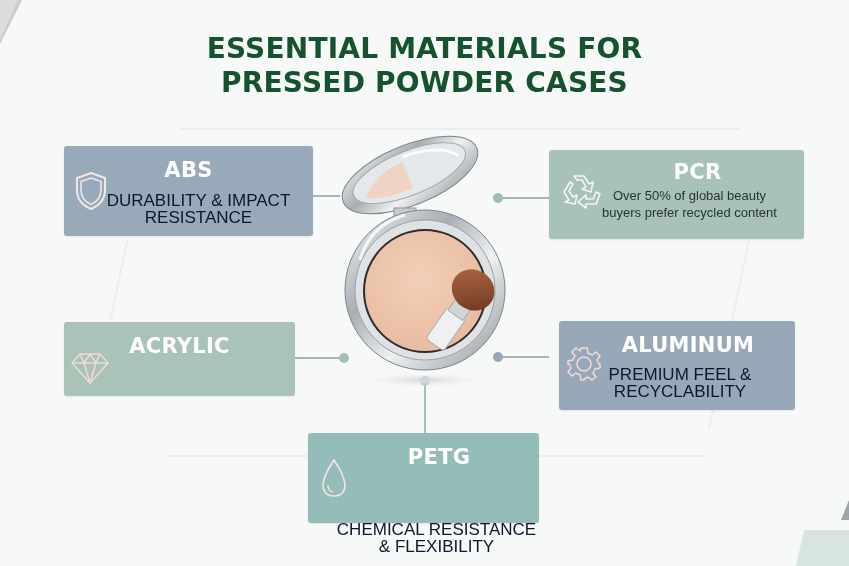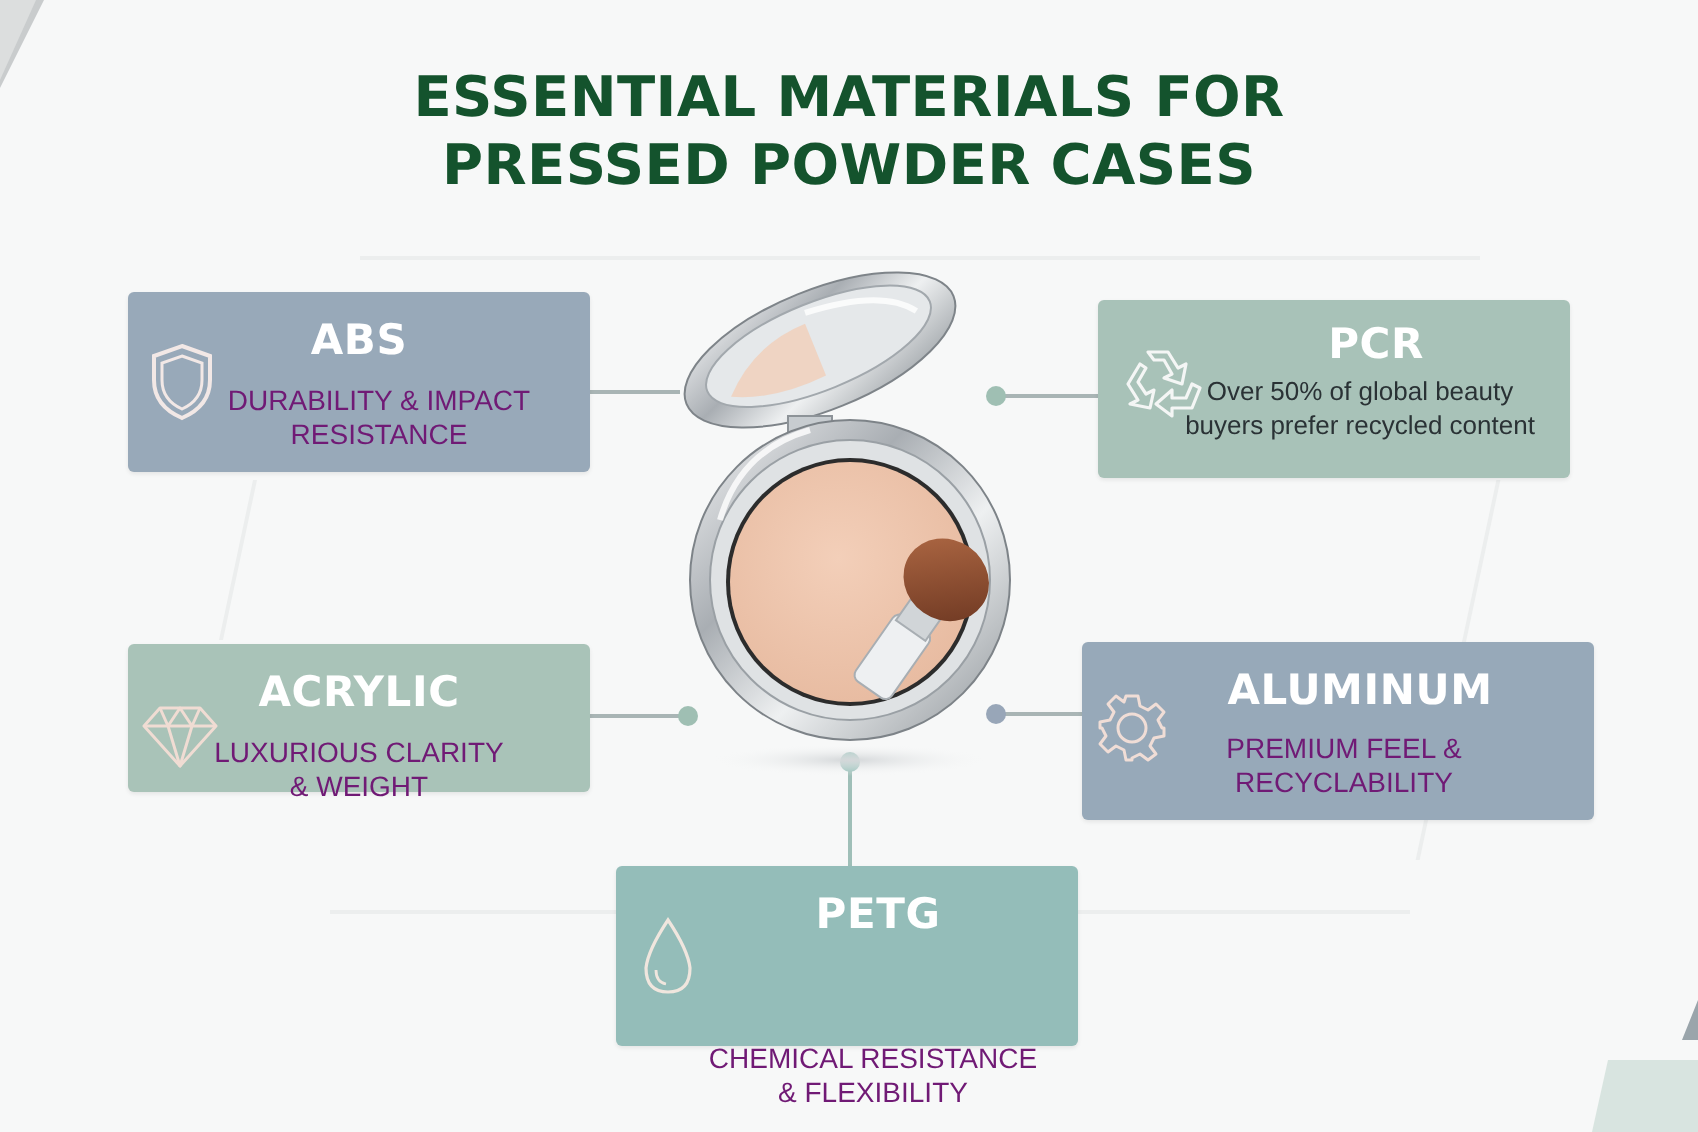--- a/index.html
+++ b/index.html
@@ -64,30 +64,30 @@
     text-align: center;
     font-family: "DejaVu Sans", sans-serif;
     font-weight: bold;
     color: #ffffff;
     font-size: 21px;
     letter-spacing: 0.3px;
   }
   .card .desc {
     position: absolute; left: 0; right: 0;
     text-align: center;
-    font-size: 14px;
+    font-size: 17px;
     line-height: 17px;
-    color: #701a75;
+    color: #0f172a;
   }
   .card .desc span { display: block; }
 
-  .card-abs     { left: 64px;  top: 146px; width: 231px; height: 90px; background: #98a9b9; }
+  .card-abs     { left: 64px;  top: 146px; width: 249px; height: 90px; background: #98a9b9; }
   .card-acrylic { left: 64px;  top: 322px; width: 231px; height: 74px; background: #a9c3b8; }
-  .card-pcr     { left: 549px; top: 150px; width: 236px; height: 89px; background: #a8c2b8; }
-  .card-aluminum{ left: 541px; top: 321px; width: 256px; height: 89px; background: #97a9b9; }
+  .card-pcr     { left: 549px; top: 150px; width: 255px; height: 89px; background: #a8c2b8; }
+  .card-aluminum{ left: 559px; top: 321px; width: 236px; height: 89px; background: #97a9b9; }
   .card-petg    { left: 308px; top: 433px; width: 231px; height: 90px; background: #94bdb9; }
 
   .line { position: absolute; background: #a9b5b5; }
   .dot  { position: absolute; width: 10px; height: 10px; border-radius: 50%; }
 
   .compact { position: absolute; left: 330px; top: 130px; width: 190px; height: 260px; }
 </style>
 </head>
 <body>
 
@@ -198,24 +198,20 @@
 <div class="card card-acrylic">
   <span class="icon" style="left:6px; top:28px;">
     <svg width="40" height="36" viewBox="0 0 40 36" fill="none" stroke="#f0dcd3" stroke-width="1.5" stroke-linejoin="round">
       <path d="M10 4 L30 4 L38 13 L20 33 L2 13 Z"></path>
       <path d="M2 13 L38 13"></path>
       <path d="M10 4 L14 13 L20 4 L26 13 L30 4"></path>
       <path d="M14 13 L20 33 L26 13"></path>
     </svg>
   </span>
   <div class="name" style="top:12px;">ACRYLIC</div>
-  <div class="desc" style="top:46px;">
-    <span>LUXURIOUS CLARITY</span>
-    <span>&amp; WEIGHT</span>
-  </div>
 </div>
 
 <div class="card card-aluminum">
   <span class="icon" style="left:6px; top:24px;">
     <svg width="38" height="38" viewBox="0 0 38 38" fill="none" stroke="#f0ddd6" stroke-width="1.5" stroke-linejoin="round">
       <path d="M16 3 L22 3 L23 8 L27 10 L31 7 L35 11 L32 15 L34 19 L35 19 L35 23 L30 24 L28 28 L31 32 L27 35 L23 32 L19 34 L19 35 L16 35 L15 30 L11 28 L7 31 L3 27 L6 23 L4 19 L3 19 L3 16 L8 15 L10 11 L7 7 L11 3 L15 6 Z"></path>
       <circle cx="19" cy="19" r="7"></circle>
     </svg>
   </span>
   <div class="name" style="top:12px; padding-left:22px;">ALUMINUM</div>

